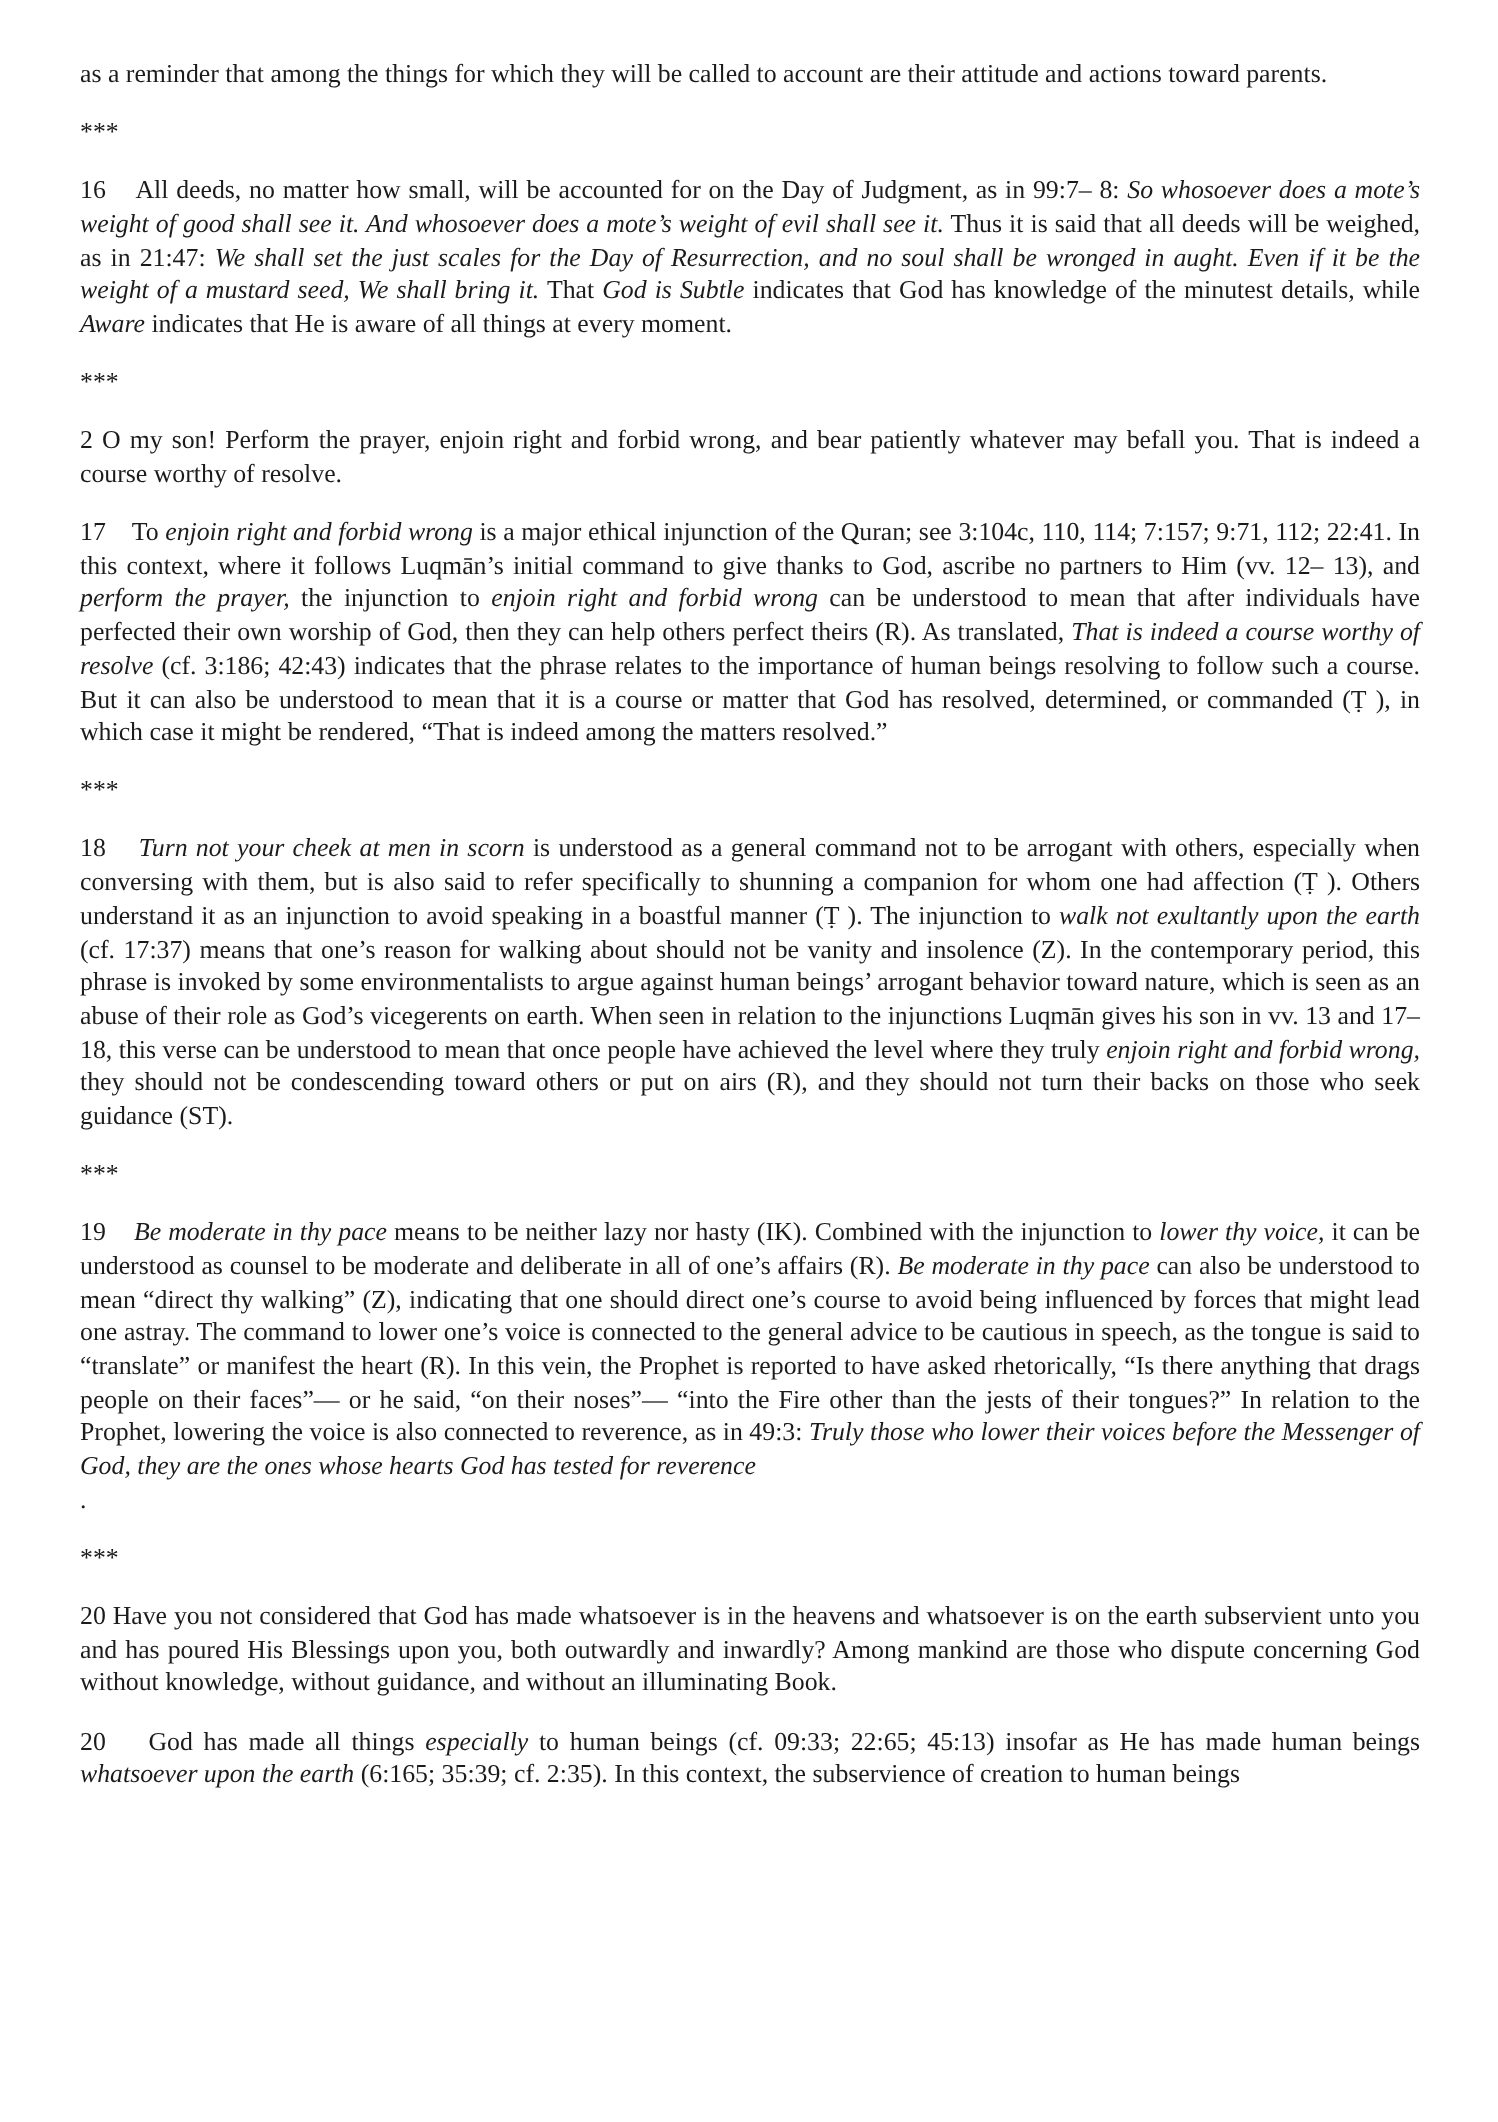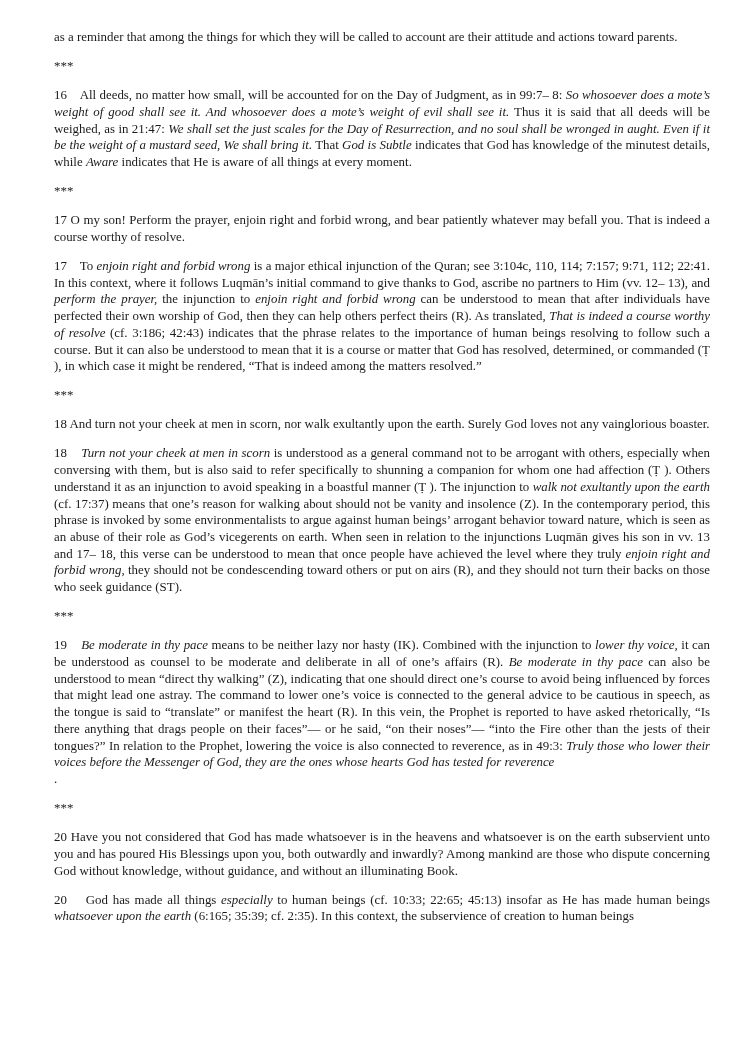--- a/index.html
+++ b/index.html
@@ -8,21 +8,21 @@
     background: #ffffff;
   }
   body {
     width: 749px;
     height: 1061px;
     overflow: hidden;
     font-family: "Liberation Serif", "DejaVu Serif", serif;
     color: #1b1b1b;
   }
   .page {
-    padding: 29px 39px 0 54px;
+    padding: 29px 39px 0 40px;
   }
   .par {
     margin: 0 0 12.4px 0;
     font-size: 12.9px;
     line-height: 16.7px;
     text-align: justify;
   }
   .sep {
     text-align: left;
   }
@@ -31,23 +31,22 @@
   }
 </style>
 </head>
 <body>
 
 <main class="page">
   <p class="par">as a reminder that among the things for which they will be called to account are their attitude and actions toward parents.</p>
   <p class="par sep">***</p>
   <p class="par"><span>16&nbsp;&nbsp;&nbsp; All deeds, no matter how small, will be accounted for on the Day of Judgment, as in 99:7– 8: </span><span class="i">So whosoever does a mote’s weight of good shall see it. And whosoever does a mote’s weight of evil shall see it.</span><span> Thus it is said that all deeds will be weighed, as in 21:47: </span><span class="i">We shall set the just scales for the Day of Resurrection, and no soul shall be wronged in aught. Even if it be the weight of a mustard seed, We shall bring it.</span><span> That </span><span class="i">God is Subtle</span><span> indicates that God has knowledge of the minutest details, while </span><span class="i">Aware</span><span> indicates that He is aware of all things at every moment.</span></p>
   <p class="par sep">***</p>
-  <p class="par">17 O my son! Perform the prayer, enjoin right and forbid wrong, and bear patiently whatever may befall you. That is indeed a course worthy of resolve.</p>
+  <p class="par">2 O my son! Perform the prayer, enjoin right and forbid wrong, and bear patiently whatever may befall you. That is indeed a course worthy of resolve.</p>
   <p class="par"><span>17&nbsp;&nbsp;&nbsp; To </span><span class="i">enjoin right and forbid wrong</span><span> is a major ethical injunction of the Quran; see 3:104c, 110, 114; 7:157; 9:71, 112; 22:41. In this context, where it follows Luqmān’s initial command to give thanks to God, ascribe no partners to Him (vv. 12– 13), and </span><span class="i">perform the prayer,</span><span> the injunction to </span><span class="i">enjoin right and forbid wrong</span><span> can be understood to mean that after individuals have perfected their own worship of God, then they can help others perfect theirs (R). As translated, </span><span class="i">That is indeed a course worthy of resolve</span><span> (cf. 3:186; 42:43) indicates that the phrase relates to the importance of human beings resolving to follow such a course. But it can also be understood to mean that it is a course or matter that God has resolved, determined, or commanded (Ṭ ), in which case it might be rendered, “That is indeed among the matters resolved.”</span></p>
   <p class="par sep">***</p>
-  <p class="par">18 And turn not your cheek at men in scorn, nor walk exultantly upon the earth. Surely God loves not any vainglorious boaster.</p>
   <p class="par"><span>18&nbsp;&nbsp;&nbsp; </span><span class="i">Turn not your cheek at men in scorn</span><span> is understood as a general command not to be arrogant with others, especially when conversing with them, but is also said to refer specifically to shunning a companion for whom one had affection (Ṭ ). Others understand it as an injunction to avoid speaking in a boastful manner (Ṭ ). The injunction to </span><span class="i">walk not exultantly upon the earth</span><span> (cf. 17:37) means that one’s reason for walking about should not be vanity and insolence (Z). In the contemporary period, this phrase is invoked by some environmentalists to argue against human beings’ arrogant behavior toward nature, which is seen as an abuse of their role as God’s vicegerents on earth. When seen in relation to the injunctions Luqmān gives his son in vv. 13 and 17– 18, this verse can be understood to mean that once people have achieved the level where they truly </span><span class="i">enjoin right and forbid wrong,</span><span> they should not be condescending toward others or put on airs (R), and they should not turn their backs on those who seek guidance (ST).</span></p>
   <p class="par sep">***</p>
   <p class="par"><span>19&nbsp;&nbsp;&nbsp; </span><span class="i">Be moderate in thy pace</span><span> means to be neither lazy nor hasty (IK). Combined with the injunction to </span><span class="i">lower thy voice,</span><span> it can be understood as counsel to be moderate and deliberate in all of one’s affairs (R). </span><span class="i">Be moderate in thy pace</span><span> can also be understood to mean “direct thy walking” (Z), indicating that one should direct one’s course to avoid being influenced by forces that might lead one astray. The command to lower one’s voice is connected to the general advice to be cautious in speech, as the tongue is said to “translate” or manifest the heart (R). In this vein, the Prophet is reported to have asked rhetorically, “Is there anything that drags people on their faces”— or he said, “on their noses”— “into the Fire other than the jests of their tongues?” In relation to the Prophet, lowering the voice is also connected to reverence, as in 49:3: </span><span class="i">Truly those who lower their voices before the Messenger of God, they are the ones whose hearts God has tested for reverence</span><br><span>.</span></p>
   <p class="par sep">***</p>
   <p class="par">20 Have you not considered that God has made whatsoever is in the heavens and whatsoever is on the earth subservient unto you and has poured His Blessings upon you, both outwardly and inwardly? Among mankind are those who dispute concerning God without knowledge, without guidance, and without an illuminating Book.</p>
-  <p class="par"><span>20&nbsp;&nbsp;&nbsp; God has made all things </span><span class="i">especially</span><span> to human beings (cf. 10:33; 22:65; 45:13) insofar as He has made human beings </span><span class="i">whatsoever upon the earth</span><span> (6:165; 35:39; cf. 2:35). In this context, the subservience of creation to human beings</span></p>
+  <p class="par"><span>20&nbsp;&nbsp;&nbsp; God has made all things </span><span class="i">especially</span><span> to human beings (cf. 09:33; 22:65; 45:13) insofar as He has made human beings </span><span class="i">whatsoever upon the earth</span><span> (6:165; 35:39; cf. 2:35). In this context, the subservience of creation to human beings</span></p>
 </main>
 
 </body></html>

